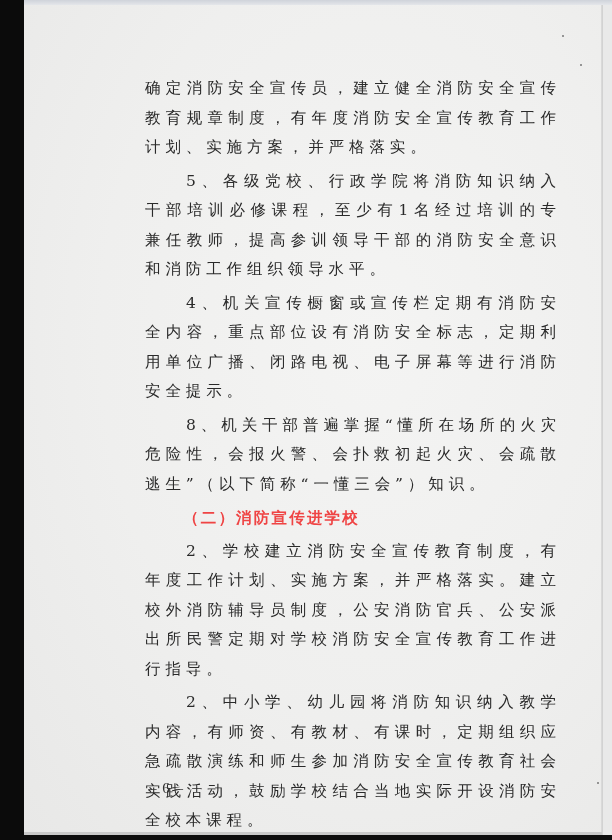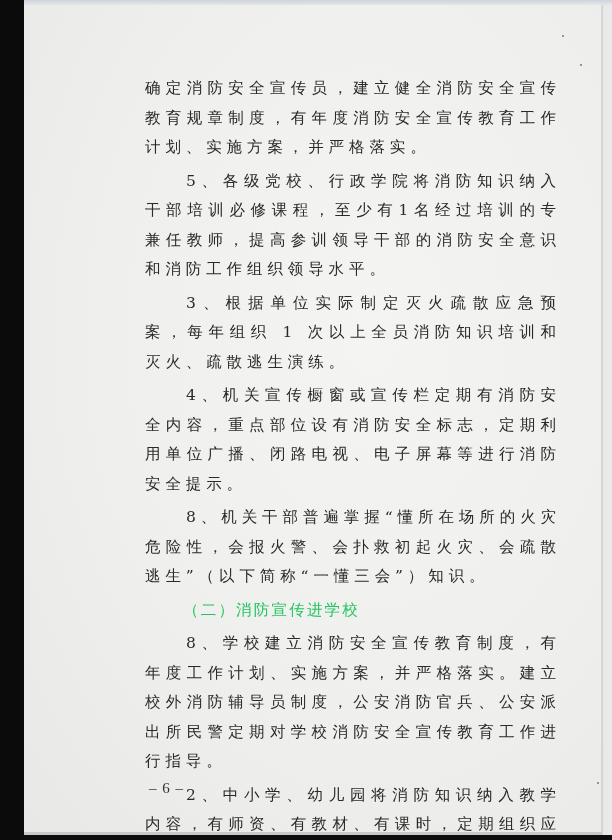--- a/index.html
+++ b/index.html
@@ -73,23 +73,23 @@
       text-align: justify;
       text-align-last: left;
       word-break: break-all;
     }
     .para.indent {
       text-indent: 41px;
     }
     .section-heading {
       margin: 0 0 4px 0;
       padding-left: 38px;
-      font-weight: normal;
+      font-weight: bold;
       letter-spacing: 2.2px;
-      color: #22c55e;
+      color: #ef4444;
     }
     .page-number {
       position: absolute;
       left: 149px;
       top: 780px;
       font-family: "Liberation Serif", serif;
       font-size: 15px;
       color: #333;
       letter-spacing: 1px;
     }
@@ -104,21 +104,20 @@
 <div class="bottom-shadow"></div>
 <div class="bottom-band"></div>
 
 <div class="speck" style="left:562px; top:35px;"></div>
 <div class="speck" style="left:580px; top:64px;"></div>
 <div class="speck" style="left:597px; top:782px;"></div>
 
 <div class="body-text">
   <p class="para">确定消防安全宣传员，建立健全消防安全宣传教育规章制度，有年度消防安全宣传教育工作计划、实施方案，并严格落实。</p>
   <p class="para indent">5、各级党校、行政学院将消防知识纳入干部培训必修课程，至少有1名经过培训的专兼任教师，提高参训领导干部的消防安全意识和消防工作组织领导水平。</p>
-  <p class="para indent">3、根据单位实际制定灭火疏散应急预案，每年组织 1 次以上全员消防知识培训和灭火、疏散逃生演练。</p>
   <p class="para indent">4、机关宣传橱窗或宣传栏定期有消防安全内容，重点部位设有消防安全标志，定期利用单位广播、闭路电视、电子屏幕等进行消防安全提示。</p>
   <p class="para indent">8、机关干部普遍掌握“懂所在场所的火灾危险性，会报火警、会扑救初起火灾、会疏散逃生”（以下简称“一懂三会”）知识。</p>
   <p class="section-heading">（二）消防宣传进学校</p>
-  <p class="para indent">8、学校建立消防安全宣传教育制度，有年度工作计划、实施方案，并严格落实。建立校外消防辅导员制度，公安消防官兵、公安派出所民警定期对学校消防安全宣传教育工作进行指导。</p>
+  <p class="para indent">2、学校建立消防安全宣传教育制度，有年度工作计划、实施方案，并严格落实。建立校外消防辅导员制度，公安消防官兵、公安派出所民警定期对学校消防安全宣传教育工作进行指导。</p>
   <p class="para indent">2、中小学、幼儿园将消防知识纳入教学内容，有师资、有教材、有课时，定期组织应急疏散演练和师生参加消防安全宣传教育社会实践活动，鼓励学校结合当地实际开设消防安全校本课程。</p>
 </div>
 
 <div class="page-number">– 6 –</div>
 
 </body></html>

